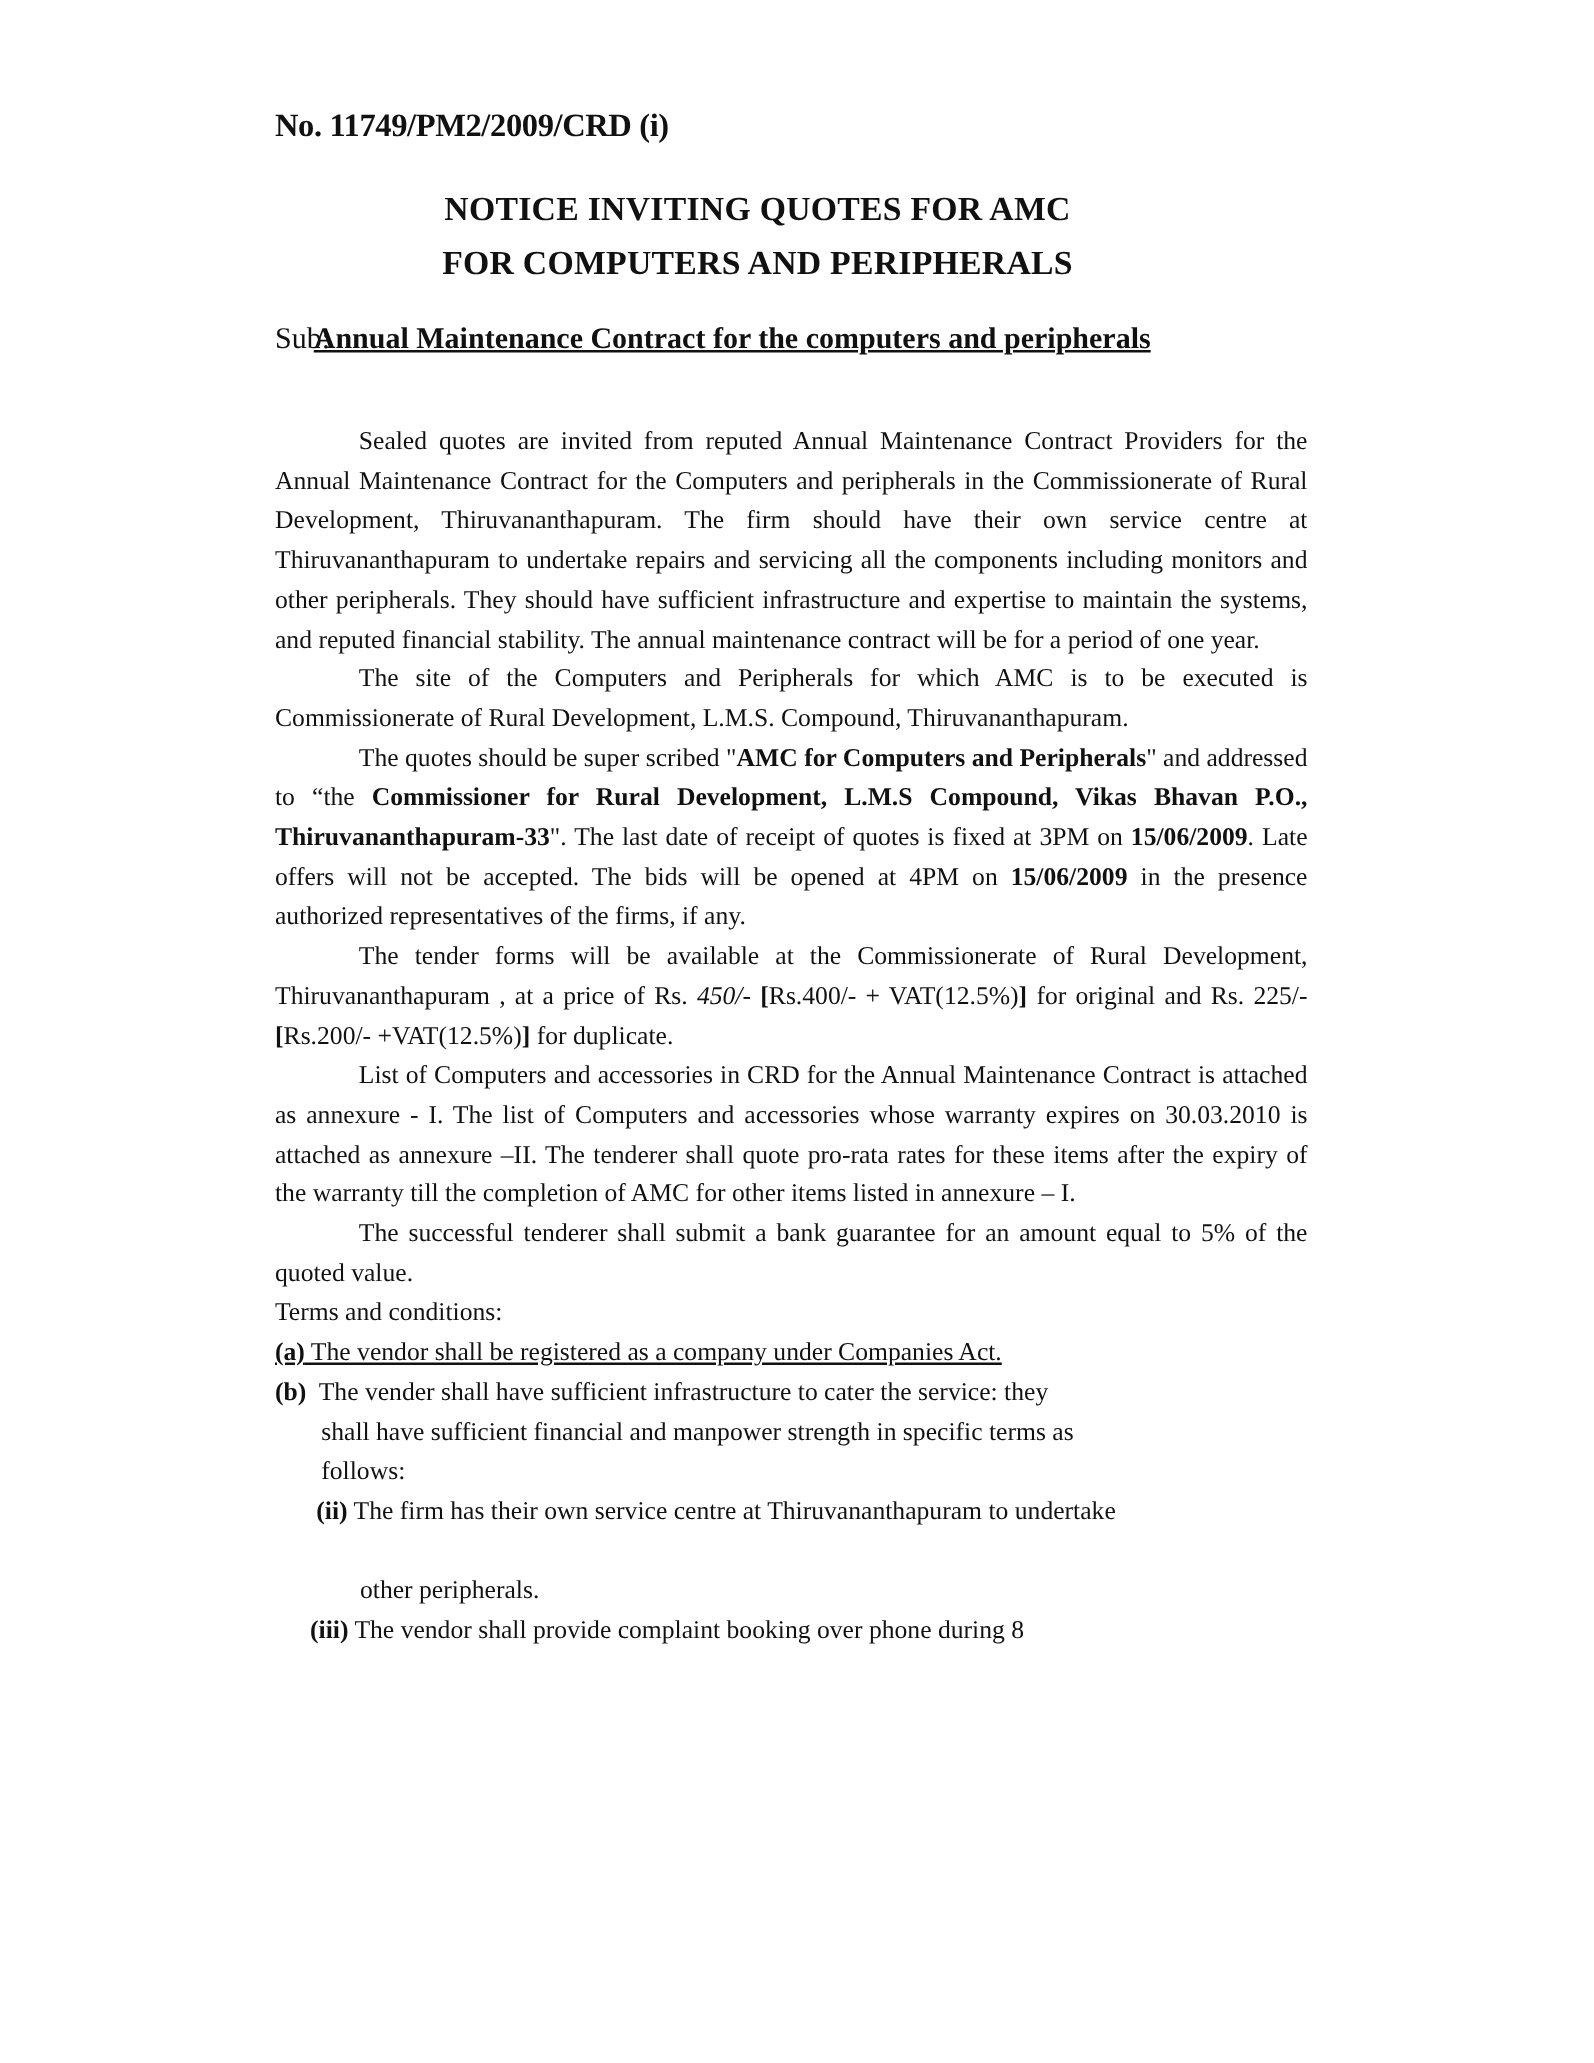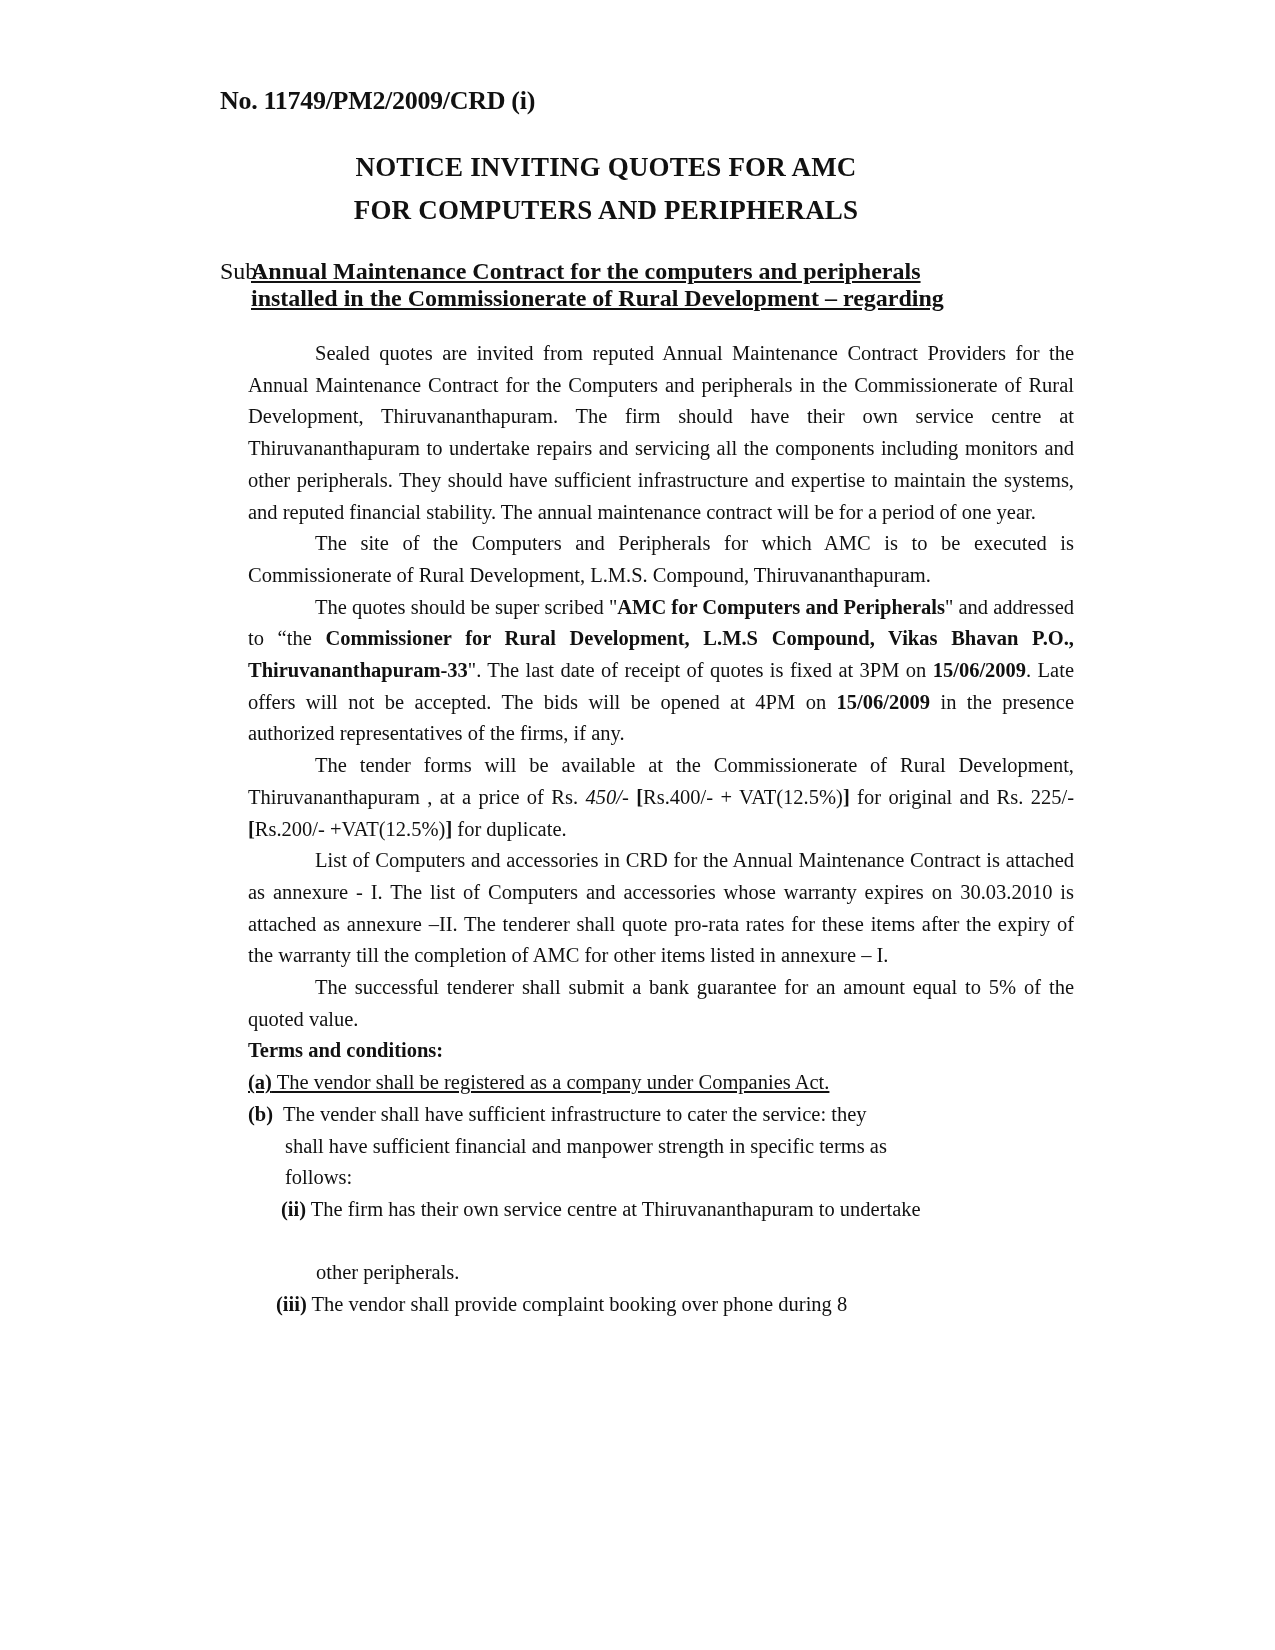--- a/index.html
+++ b/index.html
@@ -5,26 +5,26 @@
   html, body { margin: 0; padding: 0; background: #ffffff; }
   body { width: 1275px; height: 1650px; position: relative; overflow: hidden;
          font-family: "Liberation Serif", "DejaVu Serif", serif; color: #111; }
   .page { position: absolute; left: 220px; top: 0; width: 826px; }
   .ref { position: absolute; top: 86px; left: 0; font-size: 26px; font-weight: bold; letter-spacing: -0.3px; }
   .title { position: absolute; top: 146px; left: 0; width: 772px; text-align: center;
            font-size: 27px; font-weight: bold; line-height: 43px; letter-spacing: 0.2px; font-family: Liberation Serif, serif; }
   .sub { position: absolute; top: 258px; left: 0; width: 826px; font-size: 24px; line-height: 27px; }
   .sub .lbl { position: absolute; left: 0; top: 0; }
   .sub .txt { margin-left: 31px; font-weight: bold; text-decoration: underline; }
-  .body { position: absolute; top: 338px; left: 0; width: 826px; font-size: 20.5px; line-height: 31.7px; margin-left: 28px; }
+  .body { position: absolute; top: 338px; left: 0; width: 826px; font-size: 20.5px; line-height: 31.7px; }
   .body p { margin: 0; text-align: justify; }
   .body p.ind { text-indent: 67px; }
   .body b { font-weight: bold; }
   .body i { font-style: italic; }
-  .terms-h { font-weight: bold; }
+  .terms-h { font-weight: normal; }
   .item-a { padding-left: 28px; text-indent: -28px; text-decoration: underline; }
   .item-b { padding-left: 37px; text-indent: -37px; text-align: left !important; }
   .sub-item { padding-left: 68px; text-indent: -31px; }
   .sub-item.iii { text-indent: -40px; }
   .sub-item.ii { text-indent: -35px; }
   .nl { text-align: left !important; }
 </style>
 </head>
 <body>
 
@@ -33,21 +33,20 @@
 
   <div class="title">
     <div>NOTICE INVITING QUOTES FOR AMC</div>
     <div>FOR COMPUTERS AND PERIPHERALS</div>
   </div>
 
   <div class="sub">
     <span class="lbl">Sub:</span>
     <div class="txt">
       <div>Annual Maintenance Contract for the computers and peripherals</div>
-      <div>installed in the Commissionerate of Rural Development – regarding</div>
     </div>
   </div>
 
   <div class="body">
     <p class="ind">Sealed quotes are invited from reputed Annual Maintenance Contract Providers for the Annual Maintenance Contract for the Computers and peripherals in the Commissionerate of Rural Development, Thiruvananthapuram. The firm should have their own service centre at Thiruvananthapuram to undertake repairs and servicing all the components including monitors and other peripherals.  They should have sufficient infrastructure and expertise to maintain the systems, and reputed financial stability.  The annual maintenance contract will be for a period of one year.</p>
     <p class="ind">The site of the Computers and Peripherals for which AMC is to be executed is Commissionerate of Rural Development, L.M.S. Compound, Thiruvananthapuram.</p>
     <p class="ind"><span>The quotes should be super scribed "</span><b>AMC for Computers and Peripherals</b><span>" and addressed to “the </span><b>Commissioner for Rural Development, L.M.S Compound, Vikas Bhavan P.O., Thiruvananthapuram-33</b><span>".  The last date of receipt of quotes is fixed at 3PM on </span><b>15/06/2009</b><span>.  Late offers will not be accepted.  The bids will be opened at 4PM on </span><b>15/06/2009</b><span> in the presence authorized representatives of the firms, if any.</span></p>
     <p class="ind"><span>The tender forms will be available at the Commissionerate of Rural Development, Thiruvananthapuram , at a price of Rs. </span><i>450/</i><span>- </span><b>[</b><span>Rs.400/- + VAT(12.5%)</span><b>]</b><span> for original and Rs. 225/- </span><b>[</b><span>Rs.200/- +VAT(12.5%)</span><b>]</b><span> for duplicate.</span></p>
     <p class="ind">List of Computers and accessories in CRD for the Annual Maintenance Contract is attached as annexure - I. The list of Computers and accessories whose warranty expires on 30.03.2010 is attached as annexure –II. The tenderer shall quote pro-rata rates for these items after the expiry of the warranty till the completion of AMC for other items listed in annexure – I.</p>
     <p class="ind">The successful tenderer shall submit a bank guarantee for an amount equal to 5% of the quoted value.</p>

